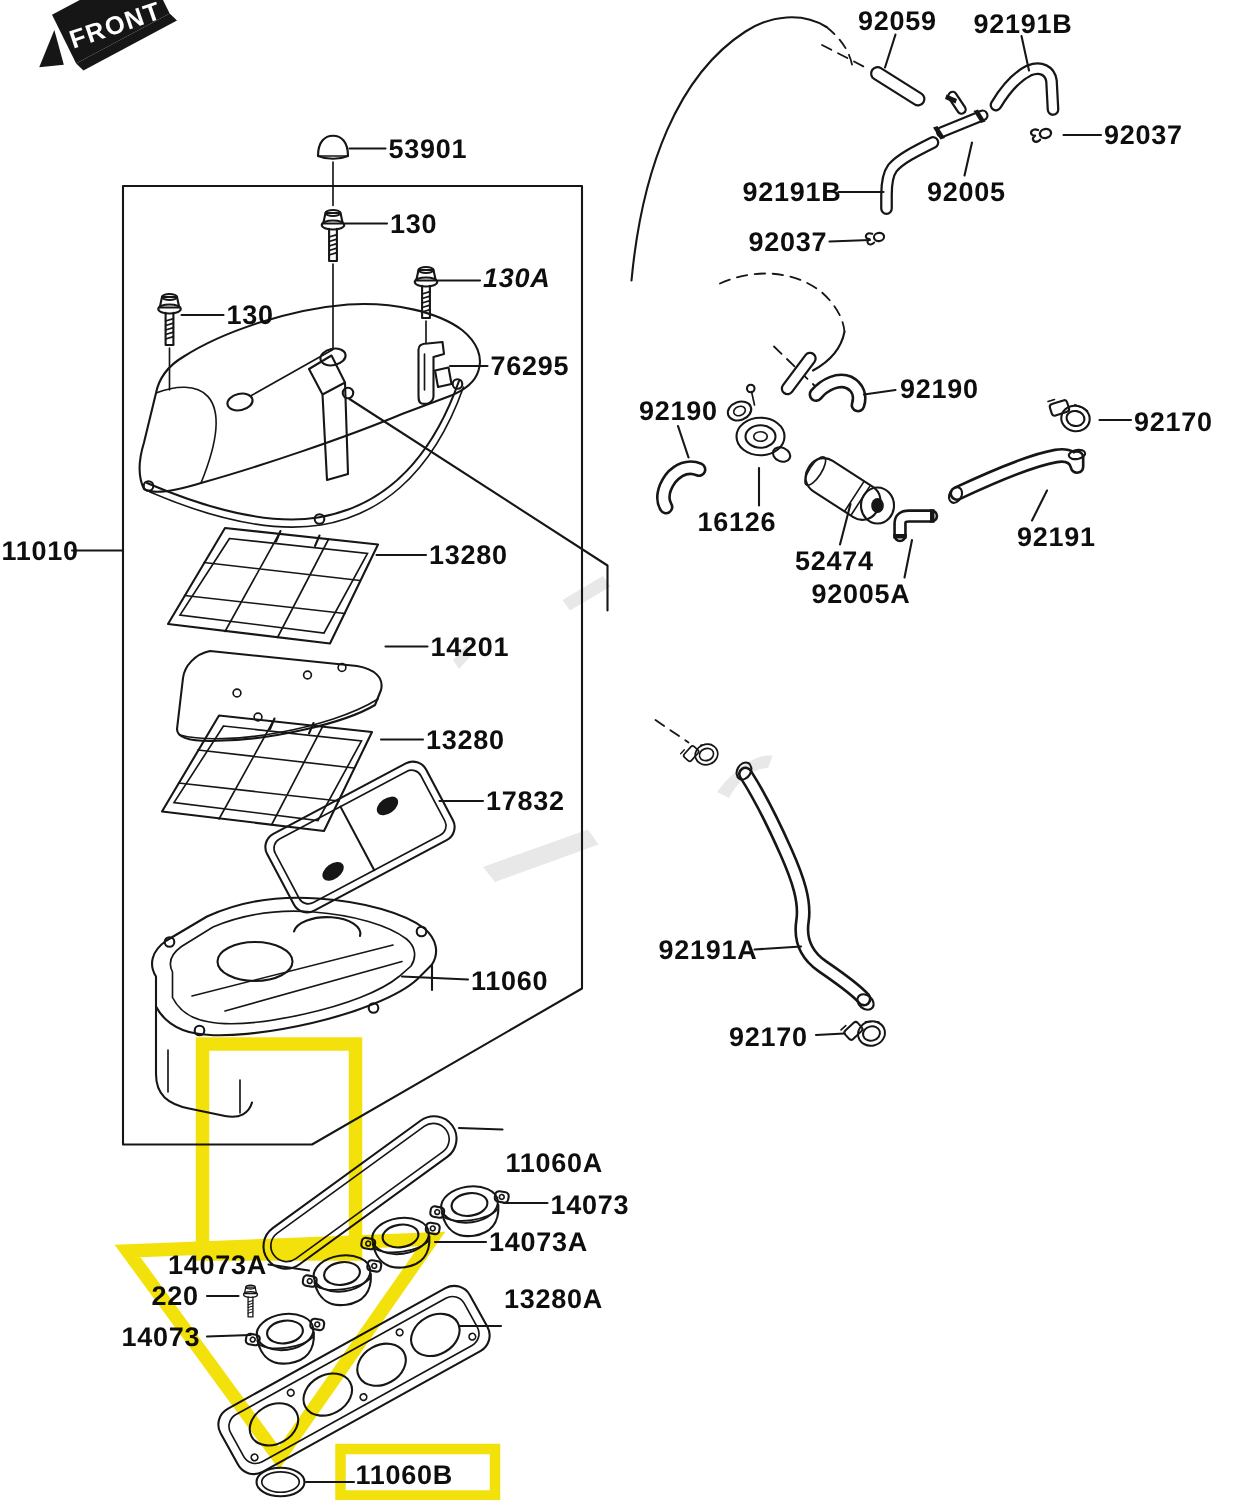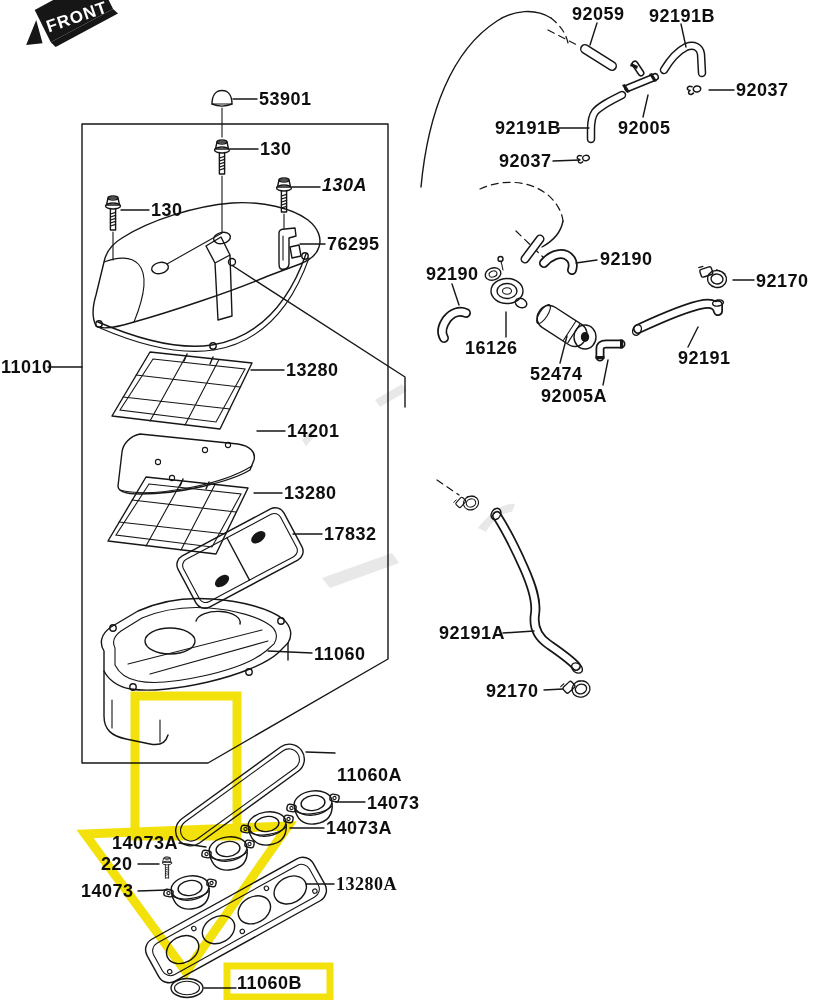--- a/index.html
+++ b/index.html
@@ -329,21 +329,21 @@
       <div class="part-label" style="left: 287px; top: 422px;">14201</div>
       <div class="part-label" style="left: 284px; top: 484px;">13280</div>
       <div class="part-label" style="left: 324px; top: 525px;">17832</div>
       <div class="part-label" style="left: 314px; top: 645px; text-align: right;">11060</div>
       <div class="part-label" style="left: 337px; top: 745px; margin-top: 21px;">11060A</div>
       <div class="part-label" style="left: 367px; top: 794px;">14073</div>
       <div class="part-label" style="left: 326px; top: 819px;">14073A</div>
       <div class="part-label" style="left: 112px; top: 834px;">14073A</div>
       <div class="part-label" style="left: 101px; top: 855px;">220</div>
       <div class="part-label" style="left: 81px; top: 882px;">14073</div>
-      <div class="part-label" style="left: 336px; top: 875px; font-family: Liberation Serif, serif;">13280A</div>
+      <div class="part-label" style="left: 336px; top: 857px;">13280A</div>
       <div class="part-label" style="left: 237px; top: 974px;">11060B</div>
       <div class="part-label" style="left: 572px; top: 5px;">92059</div>
       <div class="part-label" style="left: 649px; top: 7px;">92191B</div>
       <div class="part-label" style="left: 736px; top: 81px;">92037</div>
       <div class="part-label" style="left: 495px; top: 119px;">92191B</div>
       <div class="part-label" style="left: 618px; top: 119px; text-align: right;">92005</div>
       <div class="part-label" style="left: 499px; top: 152px;">92037</div>
       <div class="part-label" style="left: 426px; top: 265px;">92190</div>
       <div class="part-label" style="left: 600px; top: 250px;">92190</div>
       <div class="part-label" style="left: 756px; top: 272px;">92170</div>

